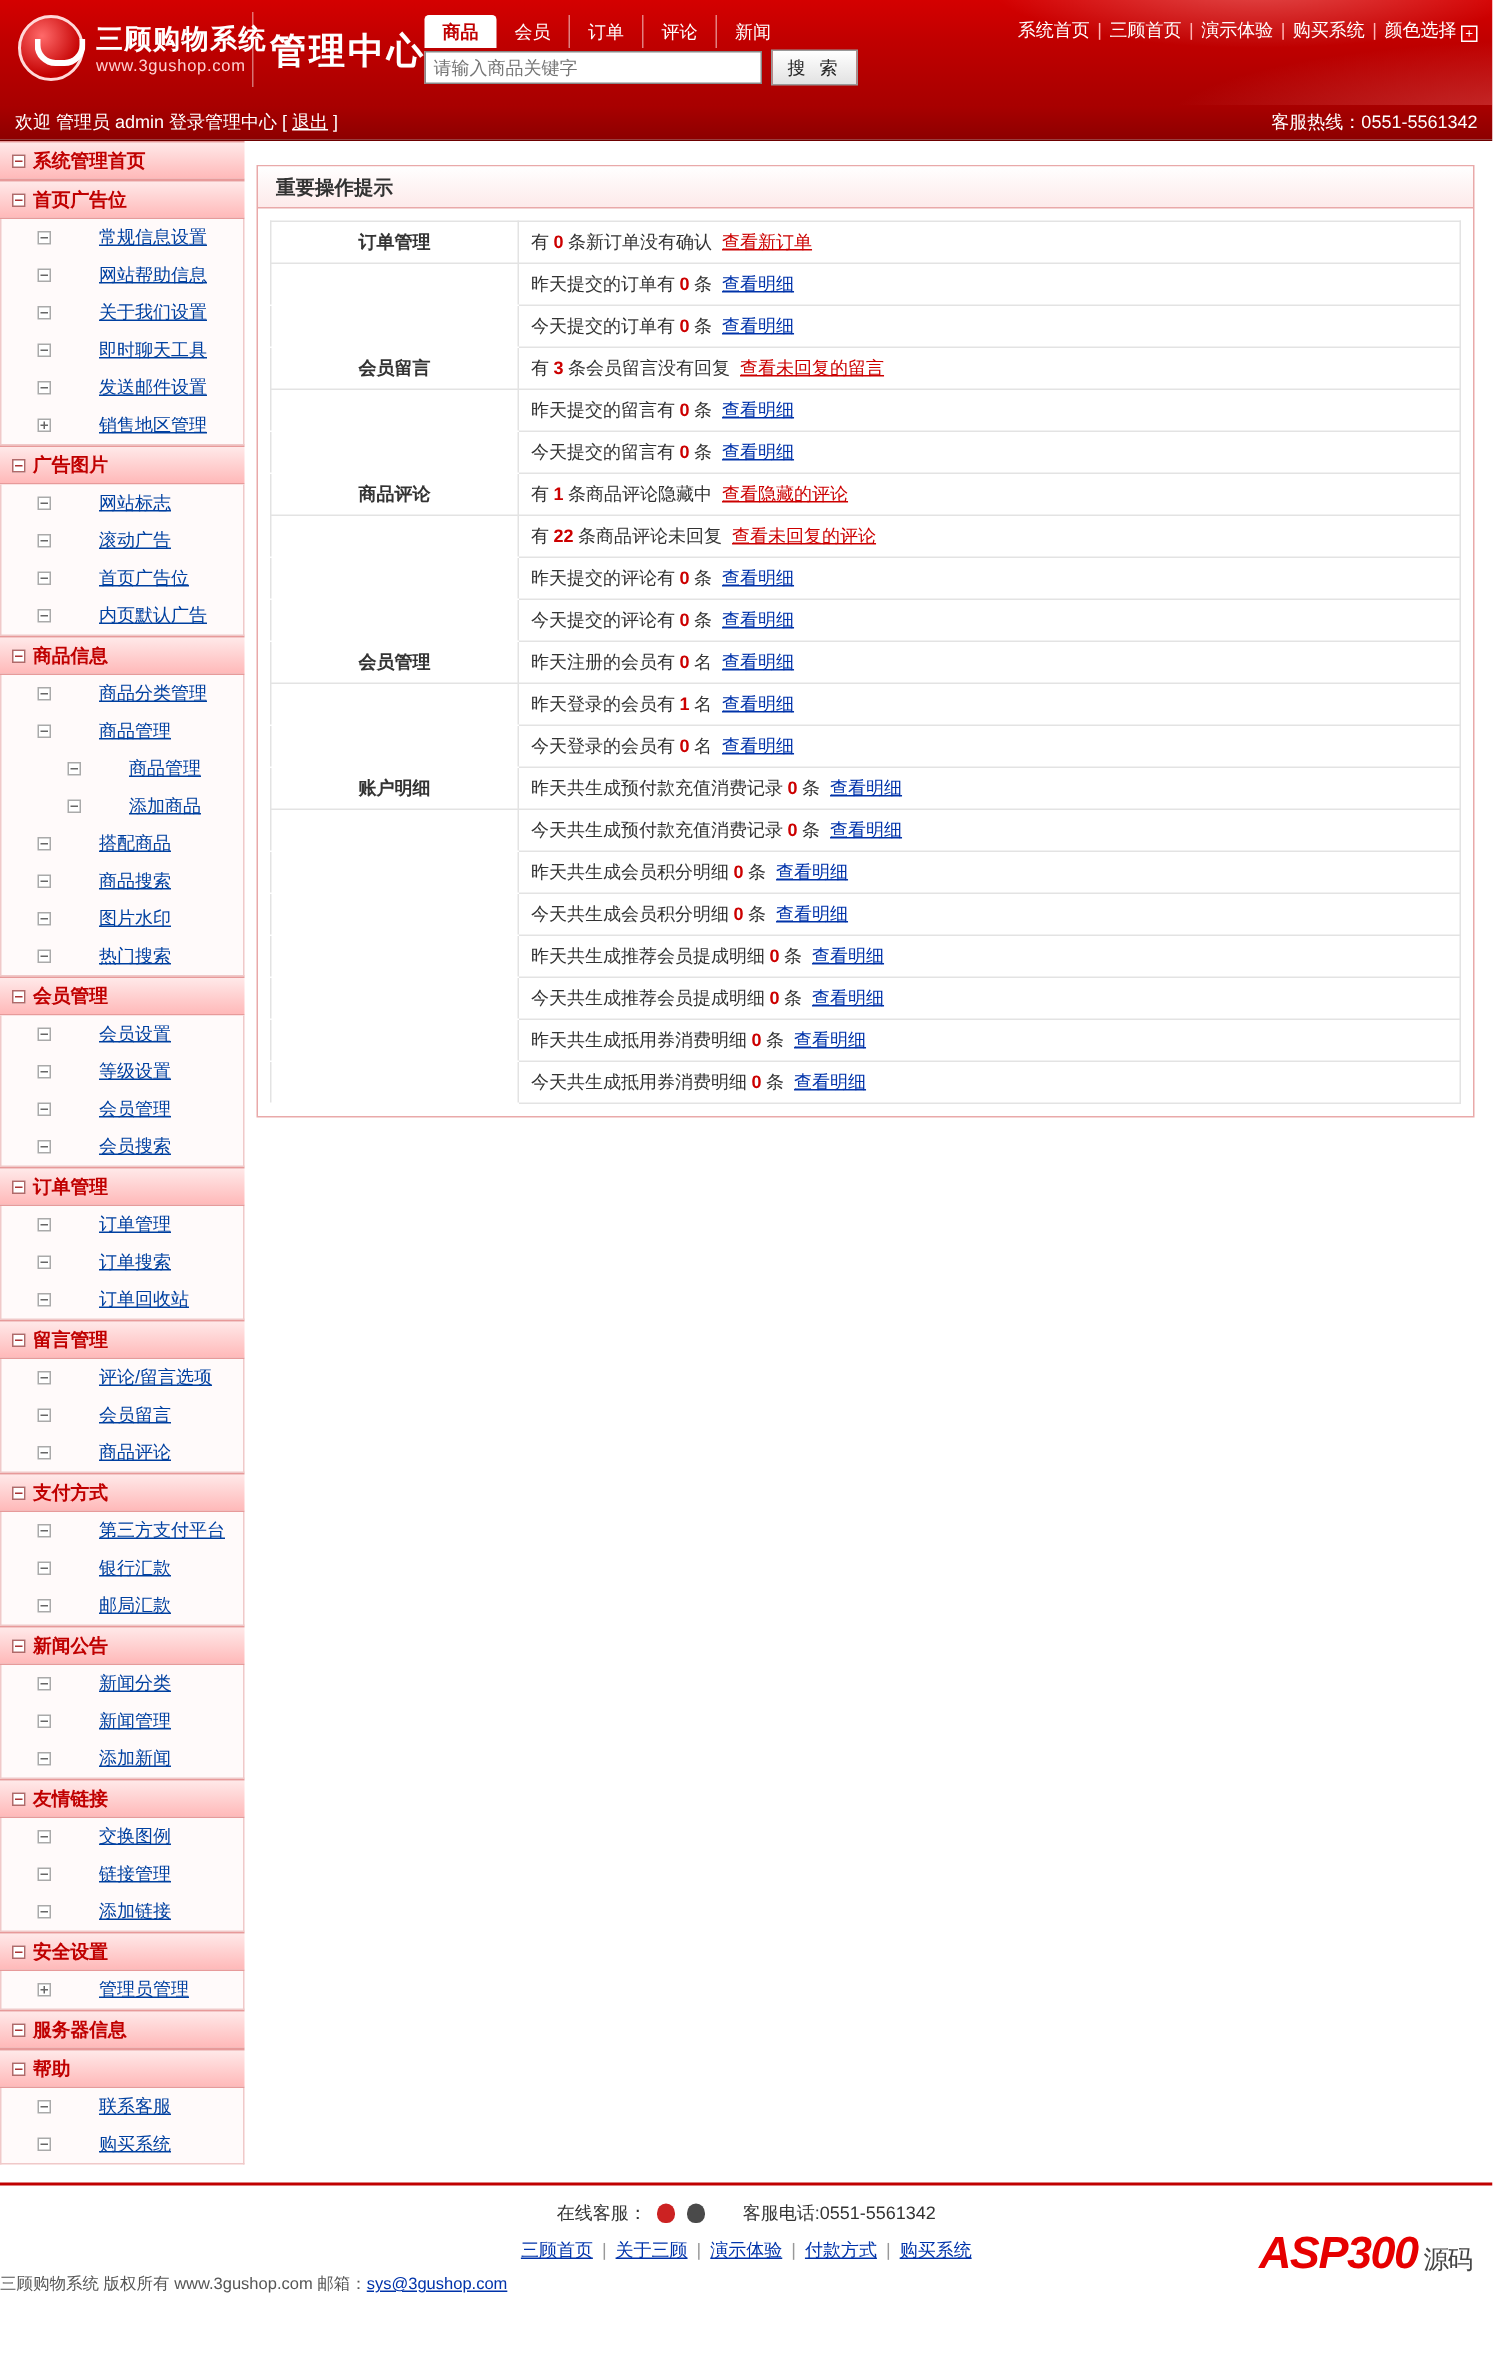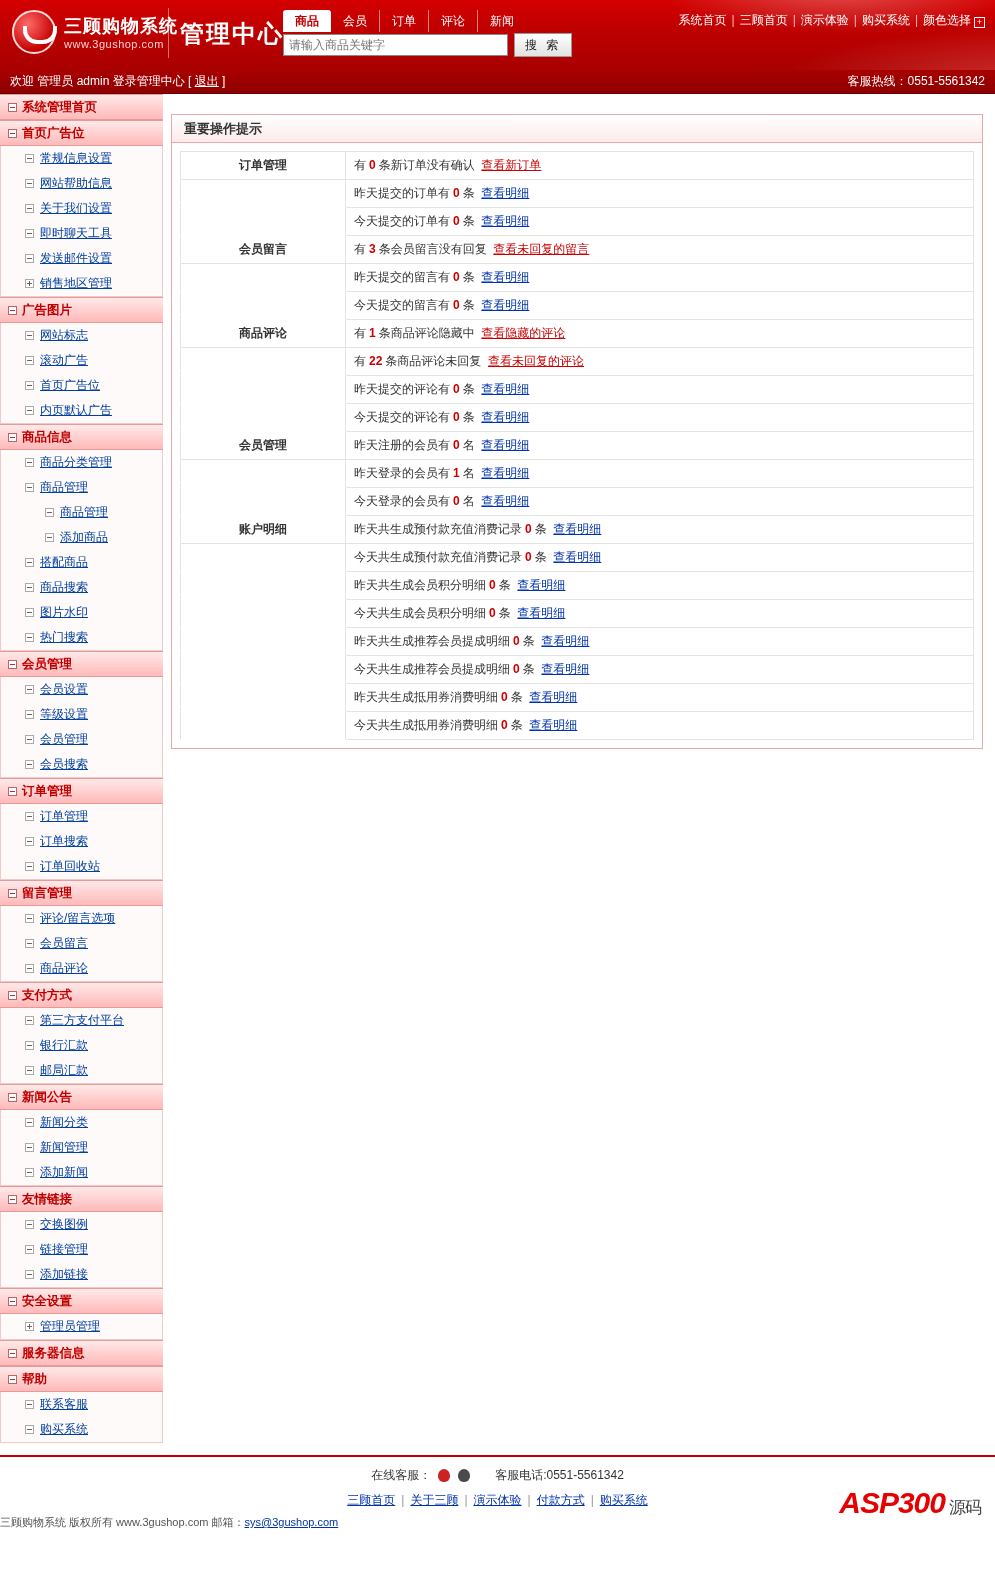--- a/index.html
+++ b/index.html
@@ -94,21 +94,21 @@
     height:24px; background: linear-gradient(to bottom,#a90000,#8d0000);
     color:#fff; font-size:12px; display:flex; align-items:center;
     justify-content:space-between; padding:0 10px;
     border-bottom:1px solid #6d0000;
   }
   .welcome-bar a { color:#fff; text-decoration:underline; }
 
   
   .layout { display:flex; align-items:flex-start; }
   .sidebar { width:163px; flex:0 0 163px; }
-  .content { flex:1; padding:0 12px 0 8px;margin-top:20px; }
+  .content { flex:1; padding:16px 12px 0 8px; }
 
   
   .grp-head {
     display:flex; align-items:center; gap:5px;
     height:26px; padding-left:8px;
     background: linear-gradient(to bottom,#ffe9e9,#ffcccc 60%,#ffb9b9);
     border-top:1px solid #e79a9a; border-bottom:1px solid #e79a9a;
     color:#c00000; font-weight:bold; font-size:12.5px; cursor:pointer;
   }
   .grp-head .tog {
@@ -130,21 +130,21 @@
   .itm .box {
     width:9px; height:9px; border:1px solid #aaa; background:#fff;
     position:relative; flex:0 0 9px;
   }
   .itm .box:before {
     content:""; position:absolute; left:1px; top:3px; width:5px; height:1px; background:#666;
   }
   .itm .box.plus:after {
     content:""; position:absolute; left:3px; top:1px; width:1px; height:5px; background:#666;
   }
-  .itm a { color:#0040a0; text-decoration:underline; }
+  .itm a { color:#0040a0; text-decoration:underline;margin-left:26px; }
 
   
   .panel { border:1px solid #e9a9a9; background:#fff; }
   .panel-head {
     height:28px; display:flex; align-items:center; padding-left:12px;
     background: linear-gradient(to bottom,#ffffff,#fdeaea);
     border-bottom:1px solid #e9a9a9;
     color:#333; font-weight:bold; font-size:13px;
   }
   .panel-body { padding:8px; }

